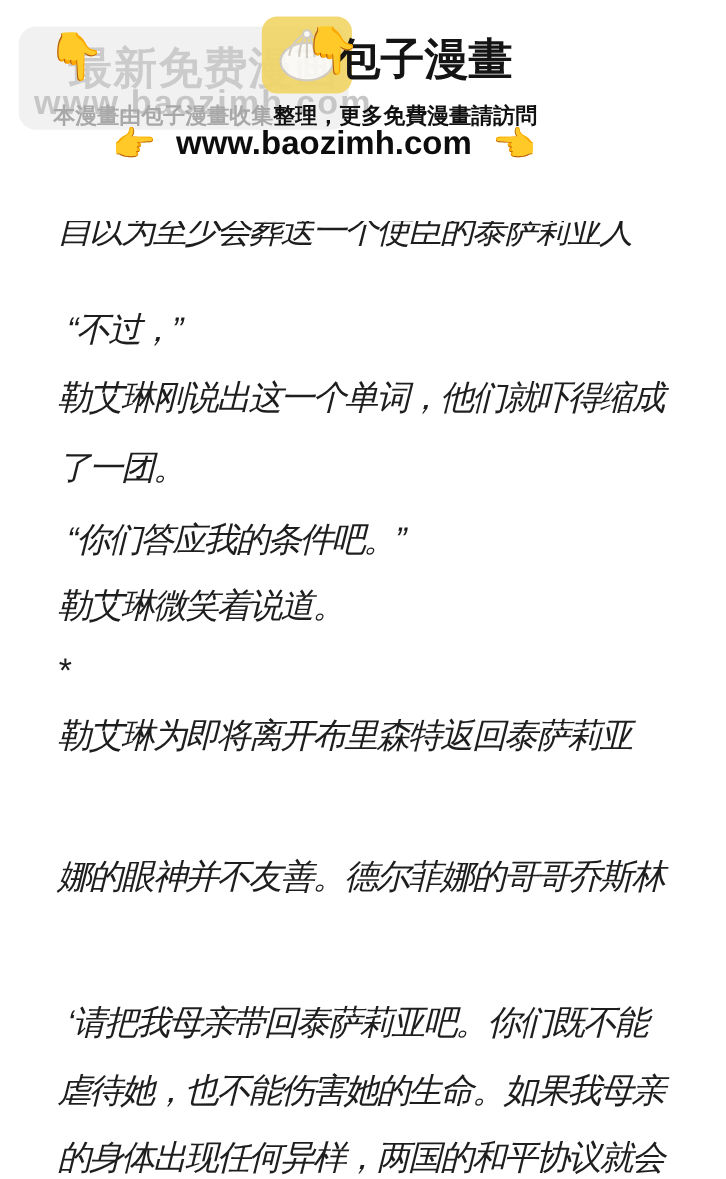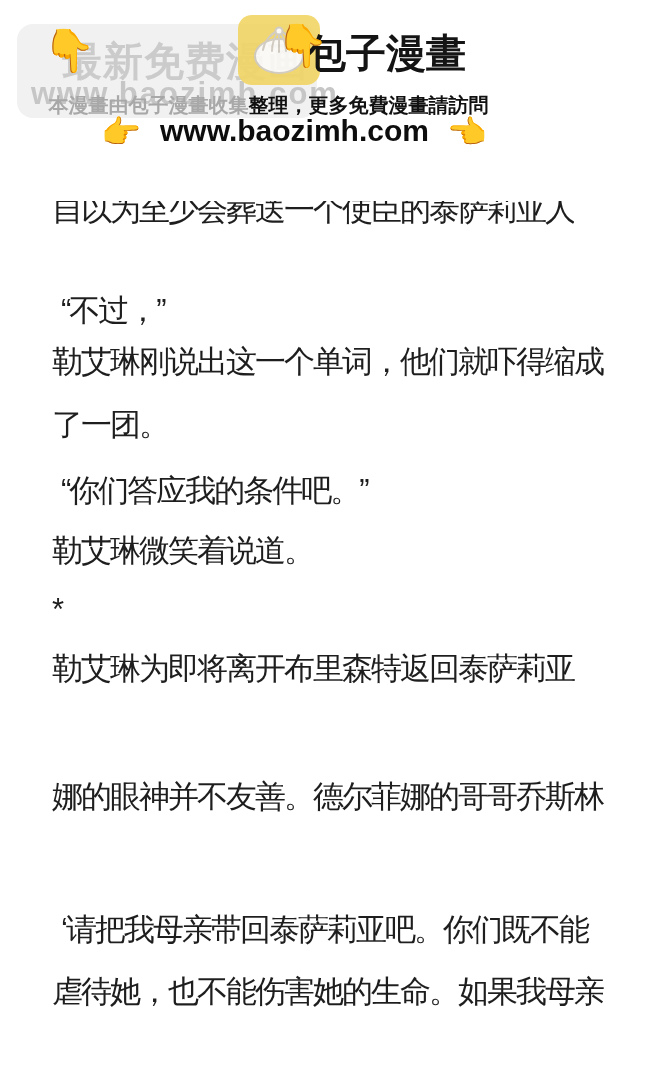--- a/index.html
+++ b/index.html
@@ -45,30 +45,30 @@
   .notice .faded{color:#a8a8a8;}
   .notice .plain{color:#111111;}
   .link-line{
     position:absolute;left:0;top:114px;width:589px;z-index:6;
     text-align:center;font-size:30px;font-weight:bold;color:#0d0d0d;
     white-space:nowrap;
   }
   .link-line .emoji{font-size:32px;vertical-align:-2px;}
   .link-line .url{margin:0 10px;}
   
-  .novel{position:absolute;left:0;top:0;width:660px;height:1072px;}
+  .novel{position:absolute;left:0;top:0;width:660px;height:1072px;font-style:italic;}
   .line{
     position:absolute;left:52px;
     font-size:31px;letter-spacing:-2px;color:#1e1e1e;
     line-height:33px;white-space:nowrap;
   }
   .line.q{padding-left:9px;}
   .l1{top:193px;clip-path:inset(8px 0 0 0);}
   .l2{top:247px;}
-  .l3{top:294px;}
+  .l3{top:283px;}
   .l4{top:345px;}
   .l5{top:408px;}
   .l6{top:474px;}
   .l7{top:534px;}
   .l8{top:593px;letter-spacing:0;}
   .l9{top:652px;}
   .l10{top:716px;}
   .l11{top:780px;}
   .l12{top:843px;}
   .l13{top:913px;}
@@ -121,13 +121,14 @@
   <div class="line l3 q">“不过，”</div>
   <div class="line l4">勒艾琳刚说出这一个单词，他们就吓得缩成</div>
   <div class="line l5">了一团。</div>
   <div class="line l6 q">“你们答应我的条件吧。”</div>
   <div class="line l7">勒艾琳微笑着说道。</div>
   <div class="line l8">*</div>
   <div class="line l9">勒艾琳为即将离开布里森特返回泰萨莉亚</div>
   <div class="line l11">娜的眼神并不友善。德尔菲娜的哥哥乔斯林</div>
   <div class="line l13 q">‘请把我母亲带回泰萨莉亚吧。你们既不能</div>
   <div class="line l14">虐待她，也不能伤害她的生命。如果我母亲</div>
+  <div class="line l15">的身体出现任何异样，两国的和平协议就会</div>
 </div>
 
 </body></html>

